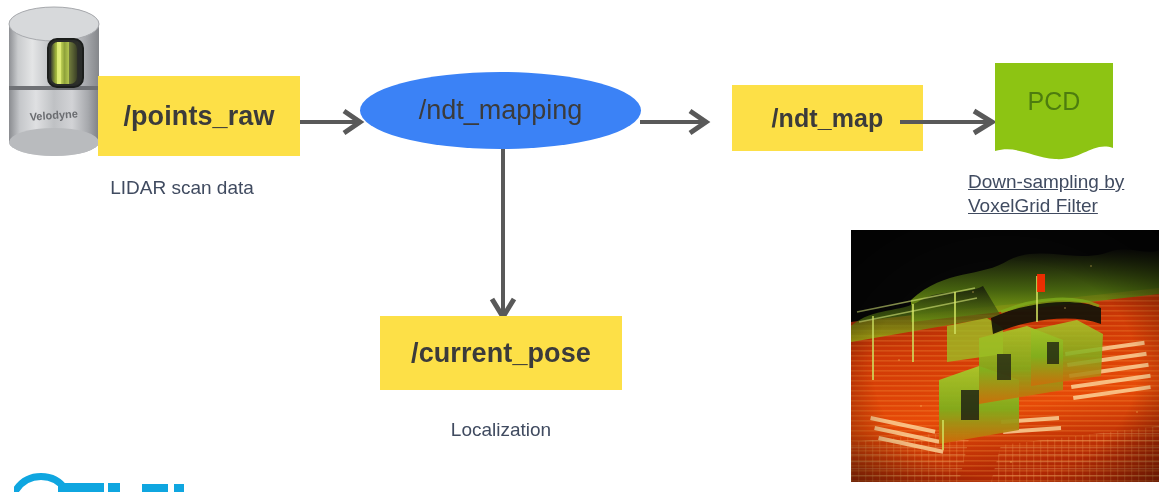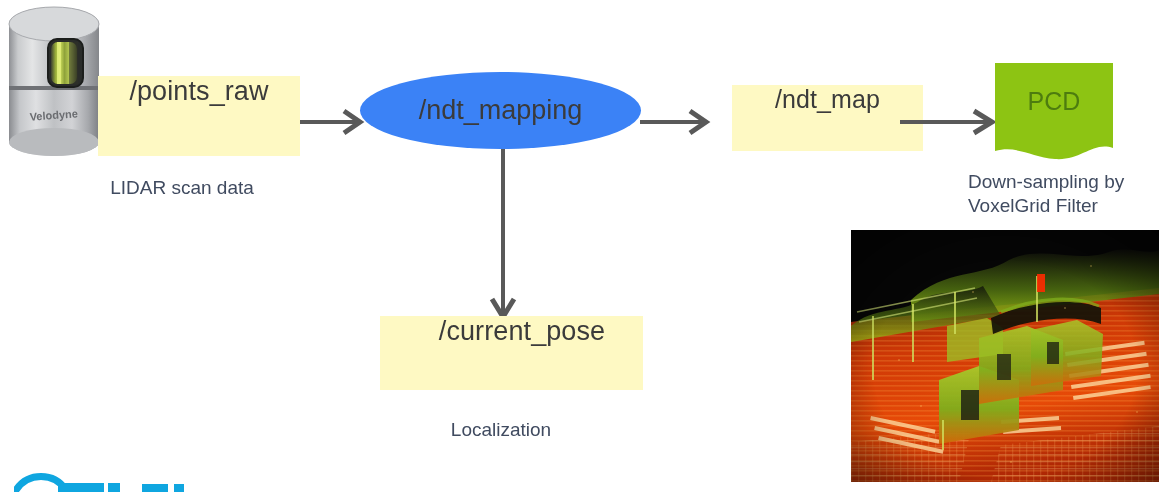--- a/index.html
+++ b/index.html
@@ -17,26 +17,27 @@
     height: 492px;
     background: #ffffff;
     overflow: hidden;
   }
 
   
   .abs { position: absolute; }
 
   
   .node-box {
-    background: #fef9c3;
+    background: #fde047;
     display: flex;
+    align-items: center;
     justify-content: center;
     color: #3b3b3b;
     font-size: 27px;
-    font-weight: 400;
+    font-weight: 700;
     letter-spacing: 0.1px;
     white-space: nowrap;
   }
   .node-ellipse {
     background: #3b82f6;
     border-radius: 50%;
     display: flex;
     align-items: center;
     justify-content: center;
     color: #3b3b3b;
@@ -183,24 +184,24 @@
       <polyline points="74,5 92,16 74,27" fill="none" stroke="#595959" stroke-width="5" stroke-linecap="butt" stroke-linejoin="miter"></polyline>
     </svg>
   </div>
 
   <div class="abs pcd-wrap" style="left:995px; top:63px;">
     <svg width="118" height="100" viewBox="0 0 118 100" xmlns="http://www.w3.org/2000/svg">
       <path d="M0 0 H118 V85 C98 78 86 98 60 96 C36 94 22 82 0 88 Z" fill="#8DC413"></path>
     </svg>
     <div class="pcd-label">PCD</div>
   </div>
-  <div class="abs caption" style="left:968px; top:170px; width:200px;">Down-sampling by
+  <div class="abs caption" style="left:968px; top:170px; width:200px;text-decoration:underline;">Down-sampling by
 VoxelGrid Filter</div>
 
-  <div class="abs node-box" style="left:380px; top:316px; width:242px; height:74px;padding-left:21px;">
+  <div class="abs node-box" style="left:380px; top:316px; width:242px; height:74px;">
     <span>/current_pose</span>
   </div>
   <div class="abs caption center" style="left:380px; top:418px; width:242px;">Localization</div>
 
   <div class="abs cloud-wrap" style="left:851px; top:230px;">
     <svg width="308" height="252" viewBox="0 0 308 252" xmlns="http://www.w3.org/2000/svg">
       <defs>
         <linearGradient id="groundG" x1="0" y1="0" x2="0.25" y2="1">
           <stop offset="0%" stop-color="#8a1d05"></stop>
           <stop offset="35%" stop-color="#d63a06"></stop>

